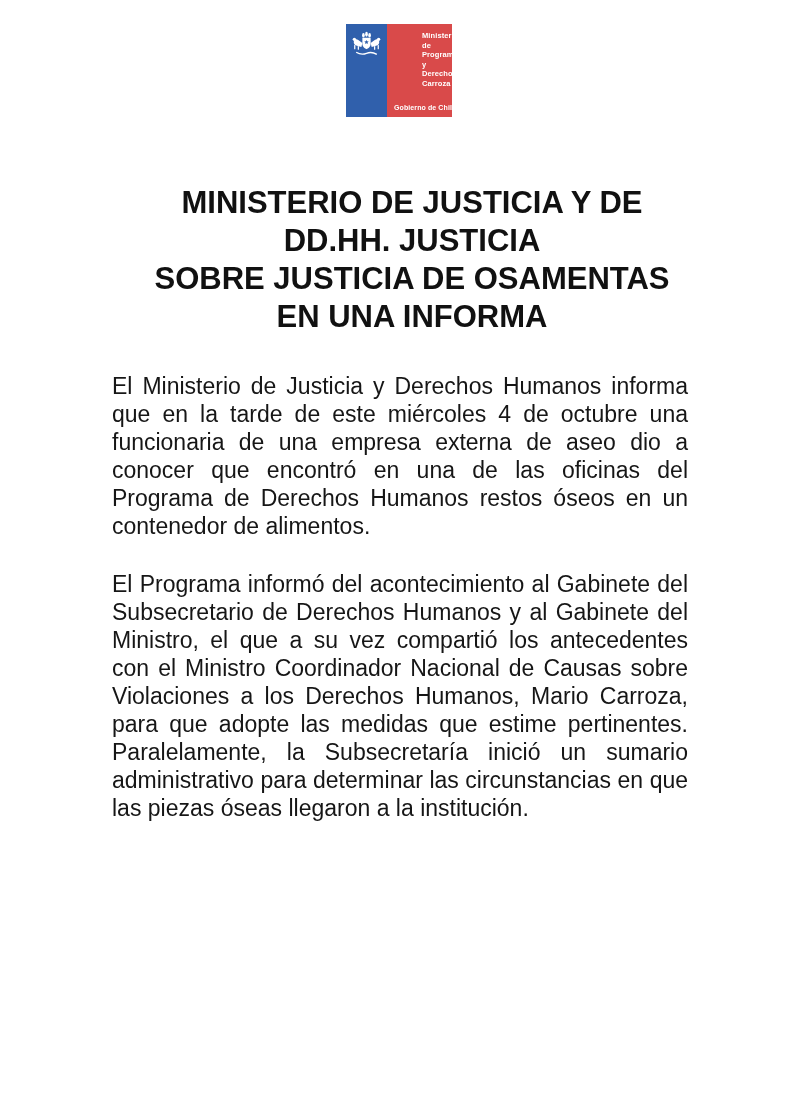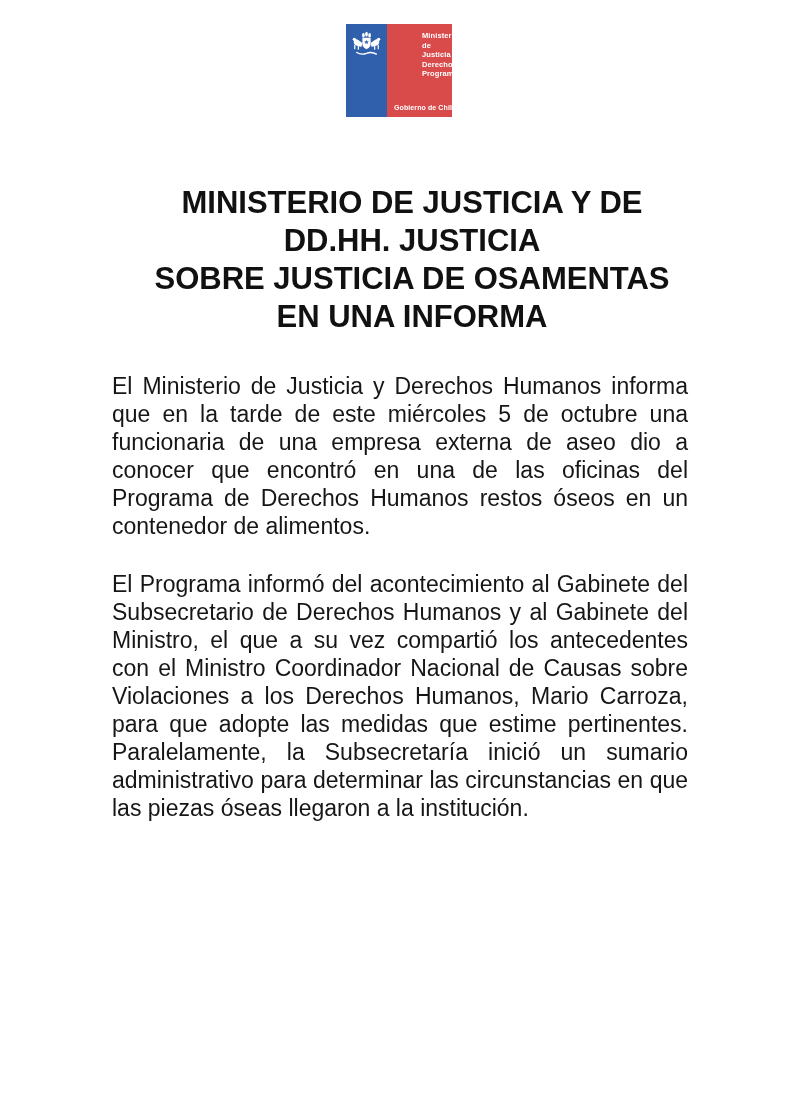--- a/index.html
+++ b/index.html
@@ -121,33 +121,33 @@
 
           <path d="M12 42 q10 6 20 2 q10 -4 20 2" stroke="#ffffff" stroke-width="2.6" fill="none"></path>
         </g>
 
         <path d="M32 18 l1.3 2.8 3 0.3 -2.2 2 0.6 3 -2.7 -1.5 -2.7 1.5 0.6 -3 -2.2 -2 3 -0.3 z" fill="#3060ac"></path>
       </svg>
     </div>
     <div class="logo-red">
       <div class="logo-ministry">
         <span>Ministerio de</span>
-        <span>Justicia y</span>
+        <span>Programa y</span>
         <span>Derechos</span>
-        <span>Programa</span>
+        <span>Carroza</span>
       </div>
       <div class="logo-gov">Gobierno de Chile</div>
     </div>
   </div>
 
   <h1 class="title">
     <span>MINISTERIO DE JUSTICIA Y DE</span>
     <span>DD.HH. JUSTICIA</span>
     <span>SOBRE JUSTICIA DE OSAMENTAS</span>
     <span>EN UNA INFORMA</span>
   </h1>
 
   <main class="content">
-    <p>El Ministerio de Justicia y Derechos Humanos informa que en la tarde de este miércoles 5 de octubre una funcionaria de una empresa externa de aseo dio a conocer que encontró en una de las oficinas del Programa de Derechos Humanos restos óseos en un contenedor de alimentos.</p>
+    <p>El Ministerio de Justicia y Derechos Humanos informa que en la tarde de este miércoles 4 de octubre una funcionaria de una empresa externa de aseo dio a conocer que encontró en una de las oficinas del Programa de Derechos Humanos restos óseos en un contenedor de alimentos.</p>
     <p>El Programa informó del acontecimiento al Gabinete del Subsecretario de Derechos Humanos y al Gabinete del Ministro, el que a su vez compartió los antecedentes con el Ministro Coordinador Nacional de Causas sobre Violaciones a los Derechos Humanos, Mario Carroza, para que adopte las medidas que estime pertinentes. Paralelamente, la Subsecretaría inició un sumario administrativo para determinar las circunstancias en que las piezas óseas llegaron a la institución.</p>
   </main>
 
 </div>
 
 </body></html>

